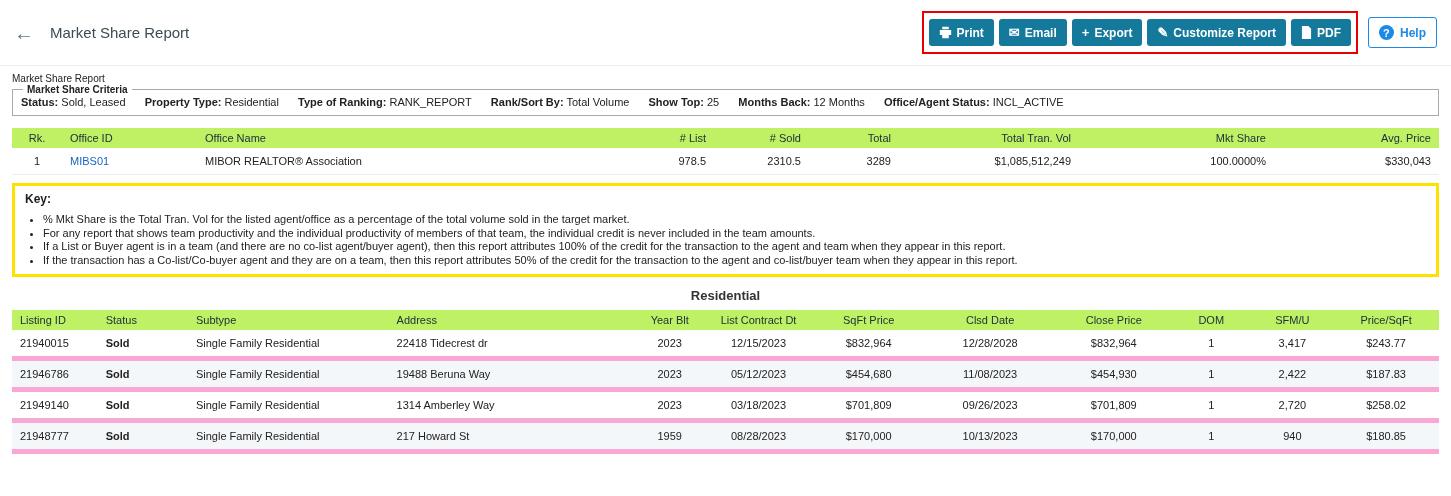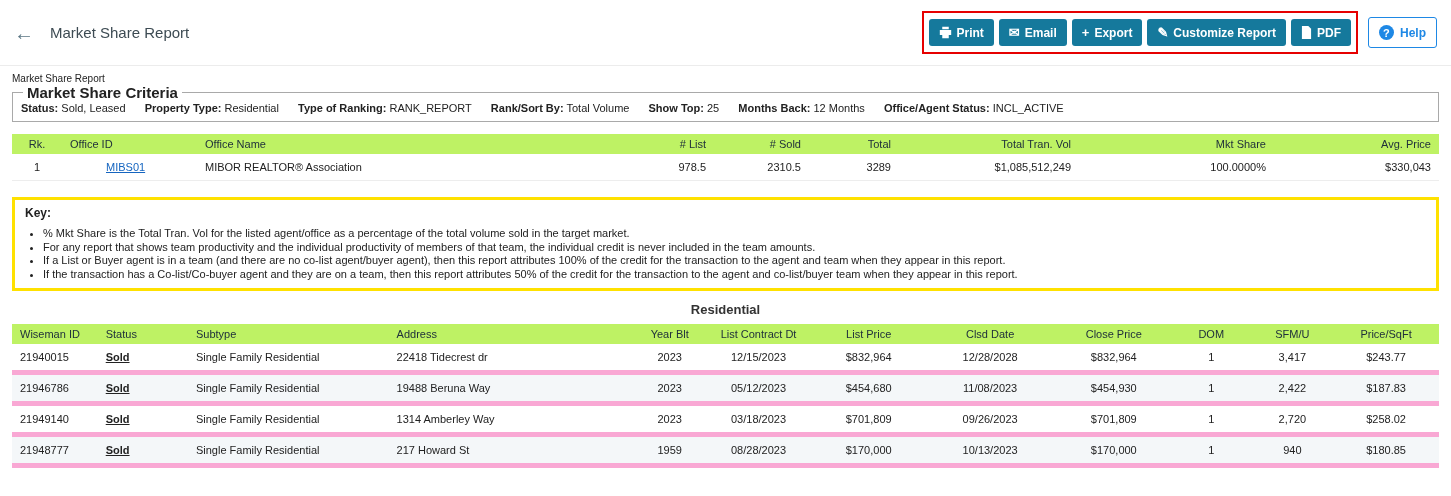--- a/index.html
+++ b/index.html
@@ -18,38 +18,38 @@
   .btn-icon { display:flex; align-items:center; font-size:13px; line-height:1; }
   .btn-help { background:#fff; color:#1e88e5; border:1px solid #1e88e5; border-radius:3px; height:31px;
               padding:0 10px; font-size:12px; font-weight:bold; display:flex; align-items:center; gap:6px;
               cursor:pointer; font-family:"Liberation Sans",sans-serif; }
   .help-circle { width:15px; height:15px; border-radius:50%; background:#1e88e5; color:#fff; font-size:11px;
                  display:flex; align-items:center; justify-content:center; font-weight:bold; }
 
   .content { padding:0 12px; }
   .report-name { font-size:10px; margin-top:7px; color:#222; }
   fieldset.criteria { border:1px solid #a9a9a9; padding:1px 8px 7px; }
-  fieldset.criteria legend { font-size:15px; font-weight:bold; padding:0 4px; margin-left:2px; }
+  fieldset.criteria legend { font-size:10px; font-weight:bold; padding:0 4px; margin-left:2px; }
   .criterion { margin-right:16px; white-space:nowrap;text-align:center; }
 
   .totals { margin-top:16px; }
   .total-row { display:flex; line-height:15px; }
   .total-label { font-weight:bold; width:352px; }
 
   table { width:100%; border-collapse:collapse; font-size:11px; }
   thead th { background:#bef264; font-weight:normal; color:#20313b; padding:4px 8px; text-align:left; }
   tbody td { padding:6px 8px; background:#fff; border-bottom:1px solid #ededed; }
   .summary-table { margin-top:12px; }
   .summary-table tbody td { padding:7px 8px; }
   .num { text-align:right; }
   .ctr { text-align:center; }
-  .bold { font-weight:bold;text-decoration:underline; }
-  a.office-link { color:#1565c0; text-decoration:underline; cursor:pointer;margin-left:36px; }
-
-  .annotation-yellow { border:3px solid #ffe100; margin-top:16px; padding:4px 10px 7px; }
+  .bold { font-weight:bold; }
+  a.office-link { color:#1565c0; cursor:pointer; }
+
+  .annotation-yellow { border:3px solid #ffe100; margin-top:8px; padding:4px 10px 7px; }
   .key-title { font-weight:bold; font-size:12px; margin:2px 0 7px; }
   .key-list { margin-left:18px; }
   .key-list li { line-height:13.5px; }
 
   .section-title { text-align:center; font-weight:bold; font-size:13px; color:#333; margin:11px 0 7px; }
 
   .listings-table tbody tr:nth-child(even) td { background:#f4f7f9; }
   .listings-table tbody td { padding:7px 8px; border-bottom:5px solid #f9a8d4; }
 </style>
 </head>
@@ -196,27 +196,27 @@
         <col style="width:115px">
         <col style="width:115px">
         <col style="width:140px">
       <col style="width:120px">
         <col style="width:85px">
         <col style="width:85px">
         <col style="width:110px">
     </colgroup>
     <thead>
       <tr>
-        <th>Wiseman ID</th>
+        <th>Listing ID</th>
         <th>Status</th>
         <th>Subtype</th>
         <th>Address</th>
         <th class="ctr">Year Blt</th>
         <th class="ctr">List Contract Dt</th>
-        <th class="ctr">List Price</th>
+        <th class="ctr">SqFt Price</th>
         <th class="ctr">Clsd Date</th>
         <th class="ctr">Close Price</th>
         <th class="ctr">DOM</th>
         <th class="ctr">SFM/U</th>
         <th class="ctr">Price/SqFt</th>
       </tr>
     </thead>
     <tbody>
 
         <tr>

